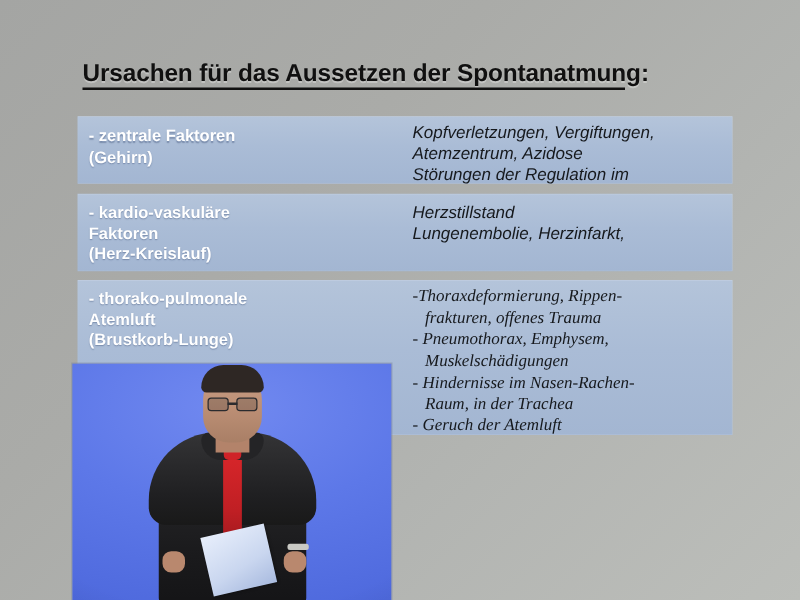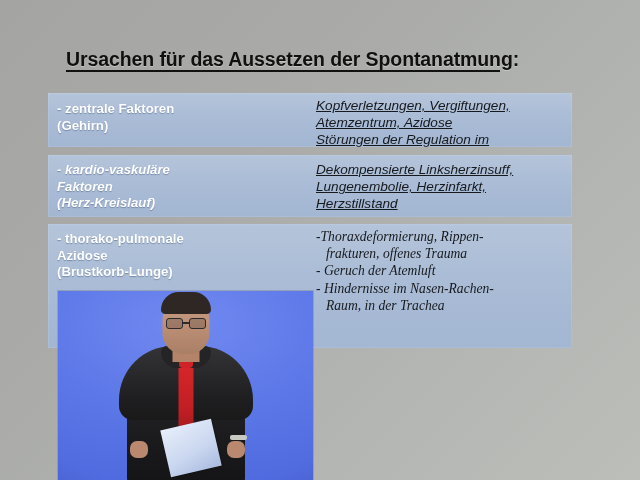--- a/index.html
+++ b/index.html
@@ -38,21 +38,21 @@
     left: 66px;
     top: 70px;
     width: 434px;
     height: 2px;
     background: #111;
   }
 
   
   .row {
     position: absolute;
-    left: 48px;
+    left: 62px;
     width: 524px;
     background: linear-gradient(180deg, #b4c4da 0%, #aabcd6 45%, #a3b6d2 100%);
     box-shadow: 0 0 0 0.5px rgba(255,255,255,0.18) inset;
   }
   #row-0 { top: 93px;  height: 54px; }
   #row-1 { top: 155px; height: 62px; }
   #row-2 { top: 224px; height: 124px; }
 
   .row-inner {
     position: relative;
@@ -65,37 +65,37 @@
     left: 9px;
     top: 8px;
     width: 250px;
     font-size: 13.2px;
     font-weight: bold;
     color: #ffffff;
     line-height: 16.5px;
     text-shadow: 0 1px 1px rgba(60,80,120,0.45);
     white-space: pre-line;
   }
-  #row-1 .cat { top: 7px; font-style: italic; }
+  #row-1 .cat { top: 7px; }
   #row-2 .cat { top: 7px; }
 
   .desc {
     position: absolute;
     left: 268px;
     top: 4px;
     width: 250px;
     font-size: 13.6px;
     font-style: italic;
     color: #16191d;
     line-height: 17.2px;
   }
   #row-1 .desc { top: 6px; }
   #row-2 .desc { top: 4px; }
 
-  .desc-line { white-space: nowrap; text-decoration: underline; }
+  .desc-line { white-space: nowrap; }
   .desc-item {
     display: block;
     padding-left: 10px;
     text-indent: -10px;
     white-space: pre-line;
     font-family: Liberation Serif, serif;
   }
 
   
   #video {
@@ -251,38 +251,39 @@
       </div>
     </div>
   </div>
 
   <div class="row" id="row-1">
     <div class="row-inner">
       <div class="cat">- kardio-vaskuläre
   Faktoren
   (Herz-Kreislauf)</div>
       <div class="desc">
-        <div class="desc-line">Dekompensierte Linksherzinsuff,</div>
+        <div class="desc-line">Herzstillstand</div>
         <div class="desc-line">Lungenembolie, Herzinfarkt,</div>
-        <div class="desc-line">Herzstillstand</div>
       </div>
     </div>
   </div>
 
   <div class="row" id="row-2">
     <div class="row-inner">
       <div class="cat">- thorako-pulmonale
-  Azidose
+  Atemluft
   (Brustkorb-Lunge)</div>
       <div class="desc">
         <span class="desc-item">-Thoraxdeformierung, Rippen-
   frakturen, offenes Trauma</span>
-        <span class="desc-item">- Geruch der Atemluft</span>
+        <span class="desc-item">- Pneumothorax, Emphysem,
+  Muskelschädigungen</span>
         <span class="desc-item">- Hindernisse im Nasen-Rachen-
   Raum, in der Trachea</span>
+        <span class="desc-item">- Geruch der Atemluft</span>
       </div>
     </div>
   </div>
 
   <div id="video">
     <div id="video-bg"></div>
     <div id="person">
       <div class="pbody" id="torso"></div>
       <div class="pbody" id="shoulders"></div>
       <div class="pbody" id="tie"></div>

